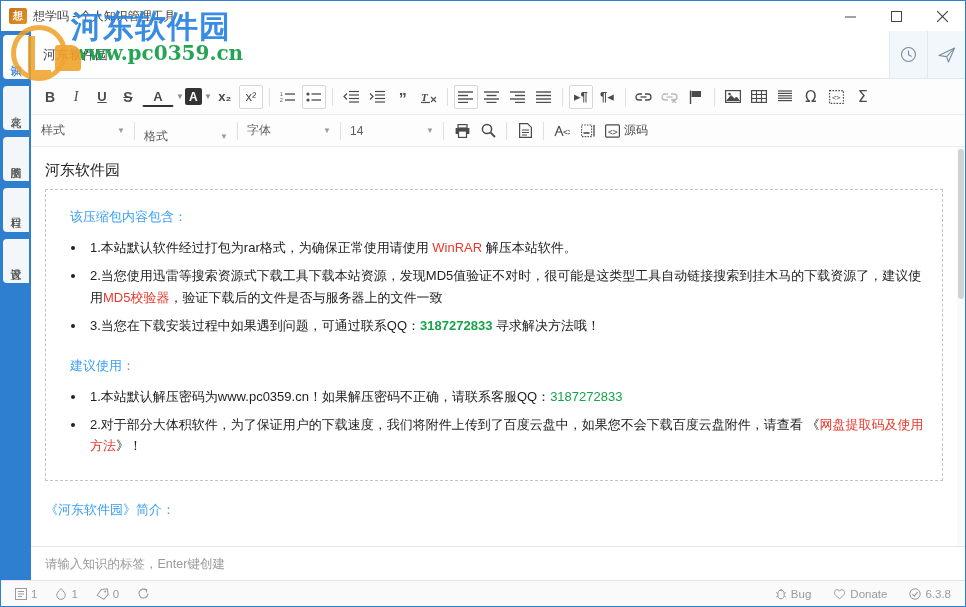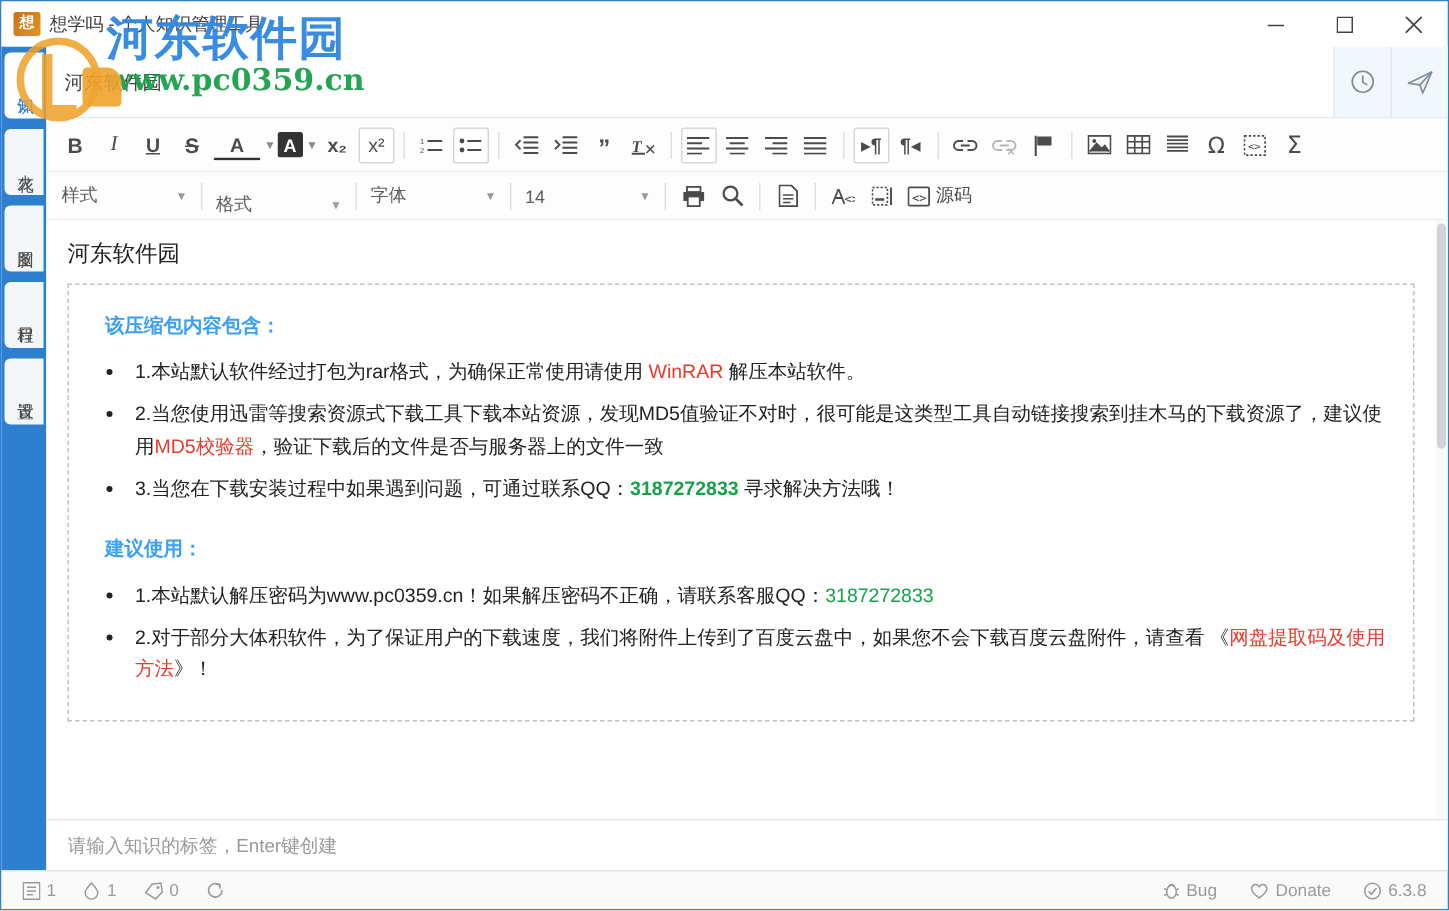--- a/index.html
+++ b/index.html
@@ -197,21 +197,21 @@
     margin-bottom: 6px;
   }
   .dashbox {
     border: 1px dashed #c3c3c3;
     padding: 14px 10px 16px 10px;
     margin-bottom: 18px;
   }
   .sec-head {
     color: #3ba0f5;
     font-size: 13px;
-    font-weight: bold;
+    font-weight: normal;
     margin: 2px 0 8px 14px;
   }
   ul.doclist {
     margin: 0 0 6px 30px;
     padding: 0;
     list-style: disc;
   }
   ul.doclist li {
     margin-bottom: 7px;
     padding-left: 4px;
@@ -650,20 +650,21 @@
             <ul class="doclist">
               <li>
                 <span>1.本站默认解压密码为www.pc0359.cn！如果解压密码不正确，请联系客服QQ：</span><span class="greenlt">3187272833</span>
               </li>
               <li>
                 <span>2.对于部分大体积软件，为了保证用户的下载速度，我们将附件上传到了百度云盘中，如果您不会下载百度云盘附件，请查看 《</span><span class="red">网盘提取码及使用方法</span><span>》！</span>
               </li>
             </ul>
           </div>
 
+          <div class="sec-head" style="margin-left:0">《河东软件园》简介：</div>
         </div>
         <div class="scrollbar-v">
           <div class="thumb"></div>
         </div>
       </div>
 
       <div class="tagbar">
         <input placeholder="请输入知识的标签，Enter键创建" style="">
       </div>
 

